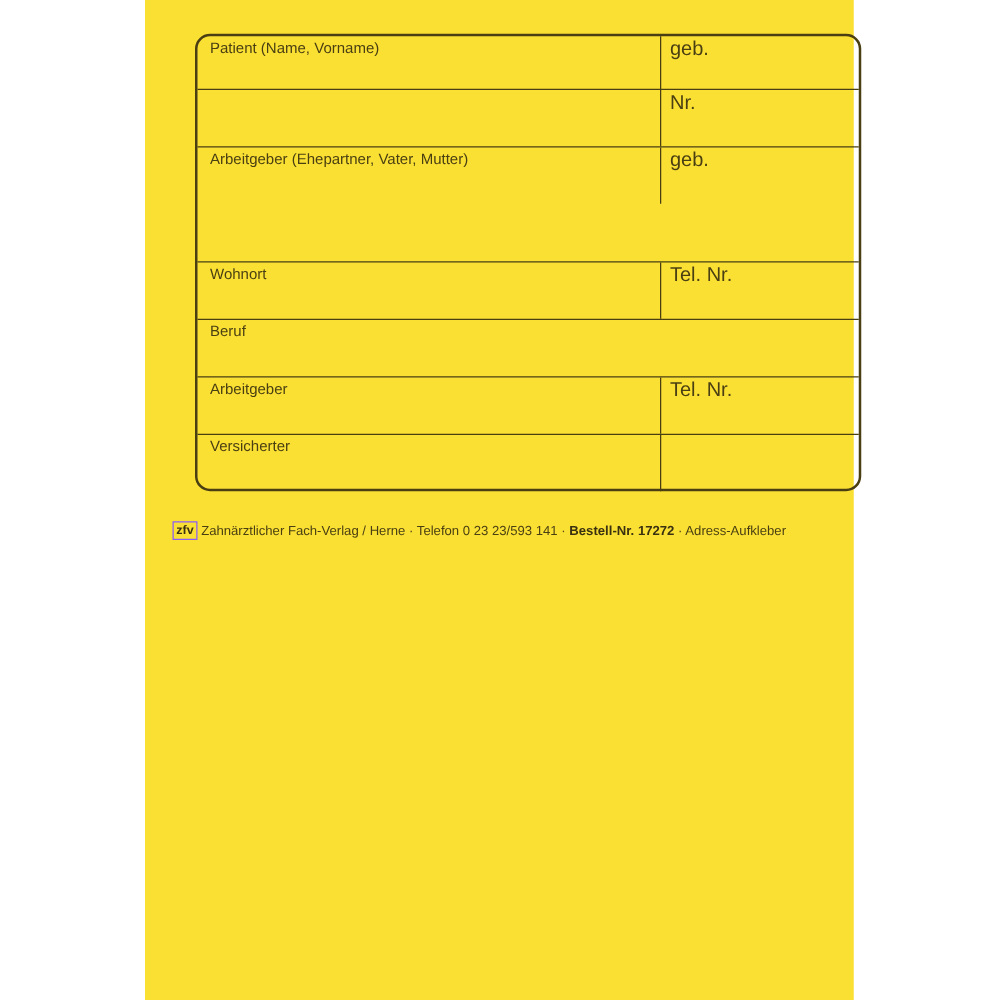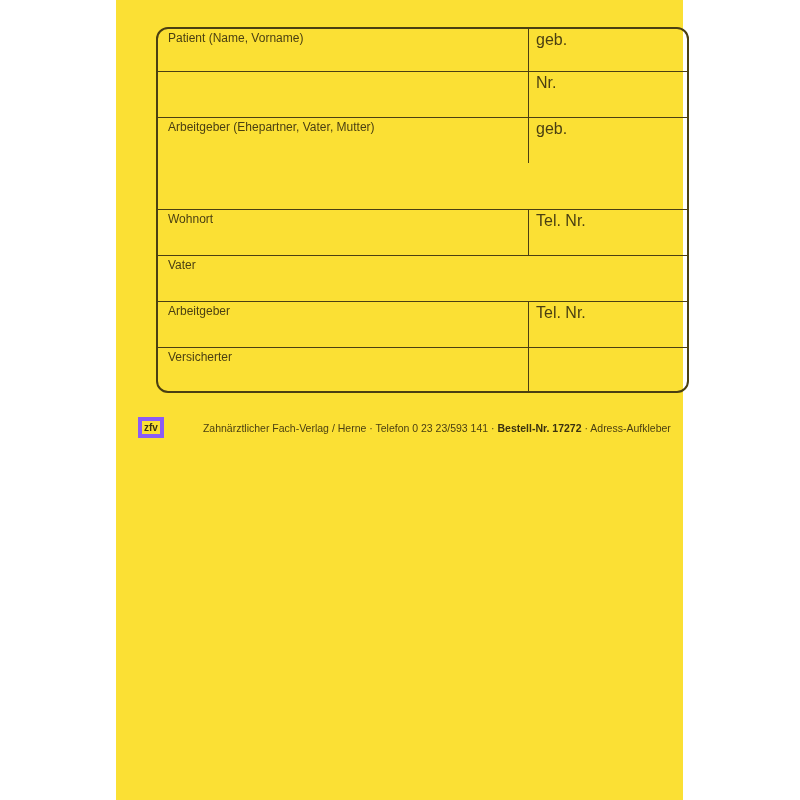--- a/index.html
+++ b/index.html
@@ -8,21 +8,21 @@
   .sheet { position:absolute; left:116px; top:0; width:567px; height:800px; background:#fbe034; }
   .form { position:absolute; left:22px; top:27px; width:533px; height:366px;
           border:2px solid #4a3f12; border-radius:12px; box-sizing:border-box;margin-left:18px; }
   .row { position:absolute; left:0; right:0; border-top:1.5px solid #4a3f12; box-sizing:border-box; }
   .row.first { border-top:none; }
   .cell-label { position:absolute; left:10px; top:2px; font-size:12px; color:#4a3f12; white-space:nowrap; }
   .vdiv { position:absolute; left:370px; top:0; bottom:0; border-left:1.5px solid #4a3f12; }
   .right-label { position:absolute; left:378px; top:2px; font-size:16px; color:#4a3f12; white-space:nowrap; }
   .footer { position:absolute; left:22px; top:417px; font-size:10.5px; color:#4a3f12; white-space:nowrap;
             display:flex; align-items:center; }
-  .logo { border:4px solid #8b5cf6; font-weight:bold; font-size:10px; padding:0 2px; margin-right:3px;
+  .logo { border:1px solid #8b5cf6; font-weight:bold; font-size:10px; padding:0 2px; margin-right:3px;
           line-height:13px; color:#3a3110; }
   .bold { font-weight:bold; color:#3a3110; }
 </style>
 </head>
 <body>
 
 <div class="sheet">
   <div class="form">
 
     <div class="row first" style="top:0;height:43px;">
@@ -44,35 +44,35 @@
     </div>
 
 
     <div class="row" style="top:180px;height:46px;text-decoration:underline;">
       <span class="cell-label">Wohnort</span>
       <div class="vdiv"></div>
       <span class="right-label">Tel. Nr.</span>
     </div>
 
     <div class="row" style="top:226px;height:46px;">
-      <span class="cell-label">Vater</span>
+      <span class="cell-label">Beruf</span>
     </div>
 
     <div class="row" style="top:272px;height:46px;">
       <span class="cell-label">Arbeitgeber</span>
       <div class="vdiv"></div>
       <span class="right-label">Tel. Nr.</span>
     </div>
 
     <div class="row" style="top:318px;height:46px;">
       <span class="cell-label">Versicherter</span>
       <div class="vdiv"></div>
       <span class="right-label"></span>
     </div>
   </div>
 
   <div class="footer">
     <span class="logo">zfv</span>
-    <span style="white-space:pre;margin-left:36px;">Zahnärztlicher Fach-Verlag / Herne · Telefon 0 23 23/593 141 · </span>
+    <span style="white-space:pre;">Zahnärztlicher Fach-Verlag / Herne · Telefon 0 23 23/593 141 · </span>
     <span class="bold">Bestell-Nr. 17272</span>
     <span style="white-space:pre;"> · Adress-Aufkleber</span>
   </div>
 </div>
 
 </body></html>

